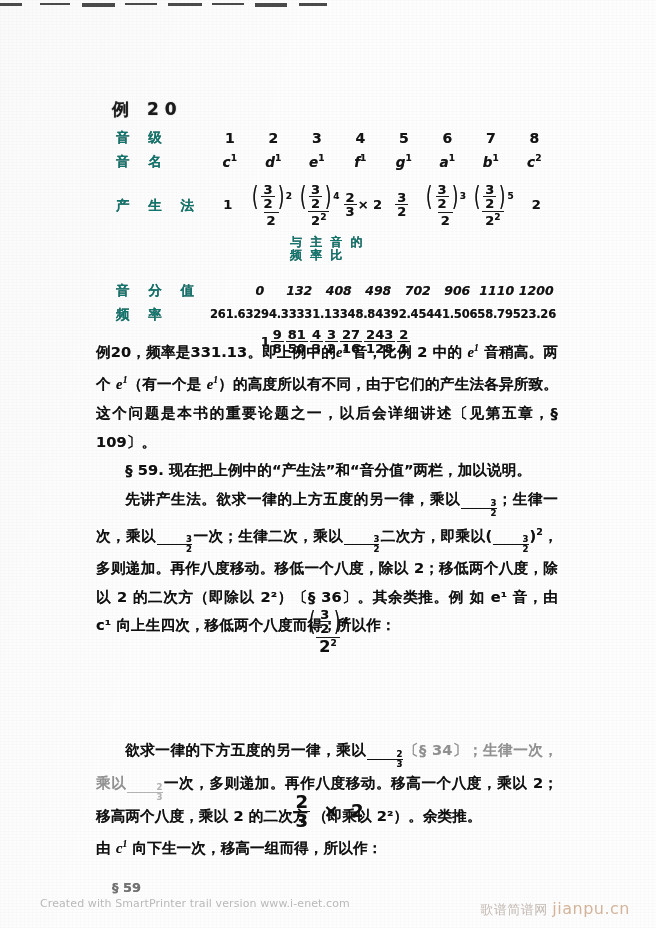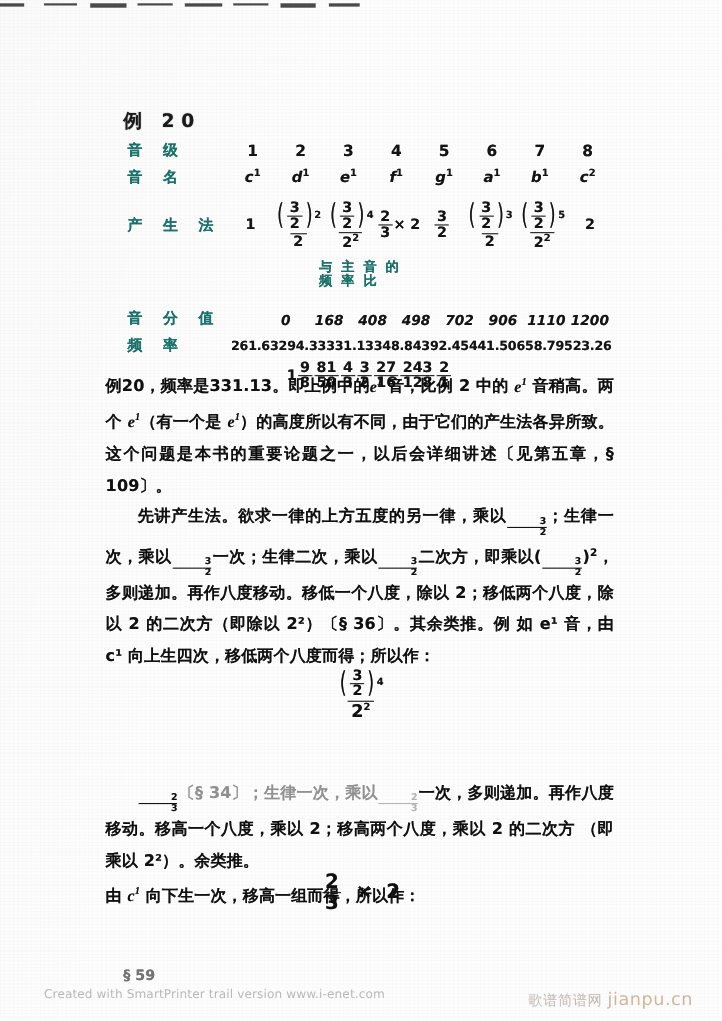--- a/index.html
+++ b/index.html
@@ -390,21 +390,21 @@
             <span class="den">1</span>
           </span>
         </div>
       </div>
   </div>
 
   <div class="trow r-cents">
     <div class="rowlabel">音 分 值</div>
     <div class="cells" id="row-cents">
         <div class="cell">0</div>
-        <div class="cell">168</div>
+        <div class="cell">132</div>
         <div class="cell">408</div>
         <div class="cell">498</div>
         <div class="cell">702</div>
         <div class="cell">906</div>
         <div class="cell">1110</div>
         <div class="cell">1200</div>
       </div>
   </div>
 
   <div class="trow r-freq">
@@ -419,38 +419,39 @@
         <div class="cell">658.79</div>
         <div class="cell">523.26</div>
       </div>
   </div>
 
 </div>
 
 <div class="body">
   <p>例20，频率是331.13。即上例中的<span class="lat">e<sup>1</sup></span> 音，比例 2 中的 <span class="lat">e<sup>1</sup></span> 音稍高。两个 <span class="lat">e<sup>1</sup></span>（有一个是 <span class="lat">e<sup>1</sup></span>）的高度所以有不同，由于它们的产生法各异所致。这个问题是本书的重要论题之一，以后会详细讲述〔见第五章，§ 109〕。</p>
 
+  <p class="indent"><span>§ 59.</span> <span>现在把上例中的“产生法”和“音分值”两栏，加以说明。</span></p>
 
   <p class="indent"><span>先讲产生法。欲求一律的上方五度的另一律，乘以</span><span class="ifrac">
         <span class="n">3</span>
         <span class="d">2</span>
       </span><span>；生律一次，乘以</span><span class="ifrac">
         <span class="n">3</span>
         <span class="d">2</span>
       </span><span>一次；生律二次，乘以</span><span class="ifrac">
         <span class="n">3</span>
         <span class="d">2</span>
       </span><span>二次方，即乘以</span>(<span class="ifrac">
         <span class="n">3</span>
         <span class="d">2</span>
       </span>)<sup>2</sup><span>，多则递加。再作八度移动。移低一个八度，除以 2；移低两个八度，除以 2 的二次方（即除以 2²）〔§ 36〕。其余类推。例 如 e¹ 音，由 c¹ 向上生四次，移低两个八度而得；所以作：</span></p>
 
   <div style="height:96px"></div>
 
-  <p class="indent"><span class="ifrac">
+  <p class="indent"><span>欲求一律的下方五度的另一律，乘以</span><span class="ifrac">
         <span class="n">2</span>
         <span class="d">3</span>
       </span><span class="faded">〔§ 34〕；生律一次，乘以</span><span class="ifrac faded2">
         <span class="n">2</span>
         <span class="d">3</span>
       </span><span>一次，多则递加。再作八度移动。移高一个八度，乘以 2；移高两个八度，乘以 2 的二次方 （即乘以 2²）。余类推。</span></p>
 
   <p>由 <span class="lat">c<sup>1</sup></span> 向下生一次，移高一组而得，所以作：</p>
 </div>
 

